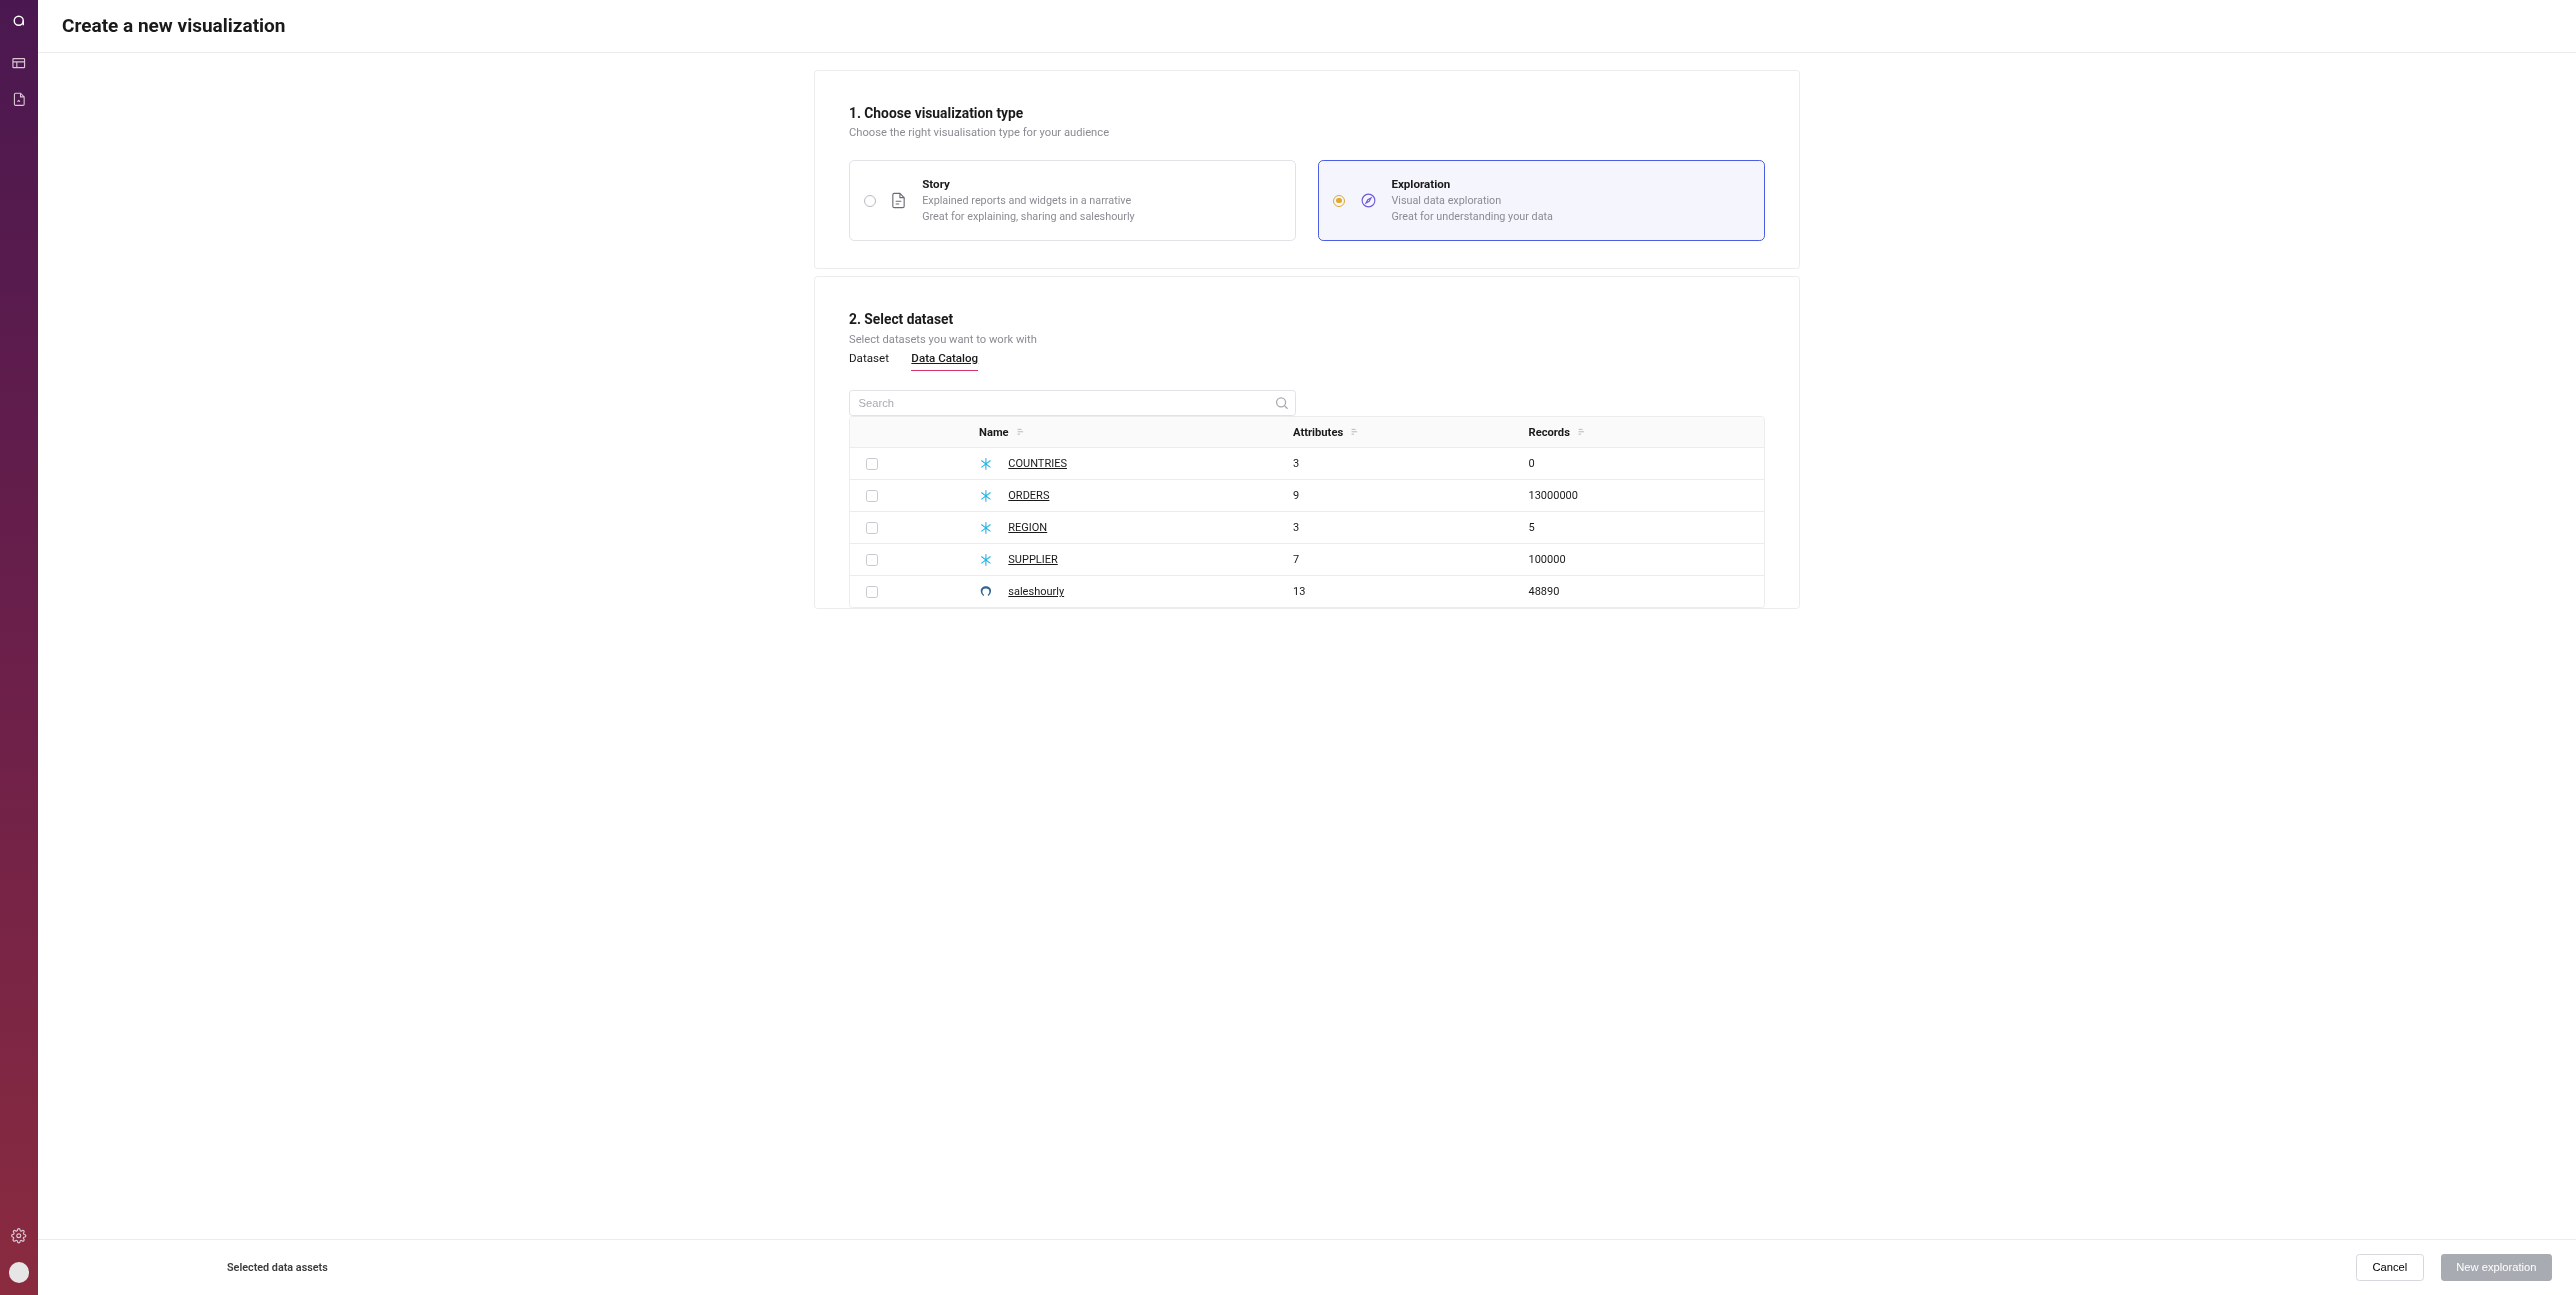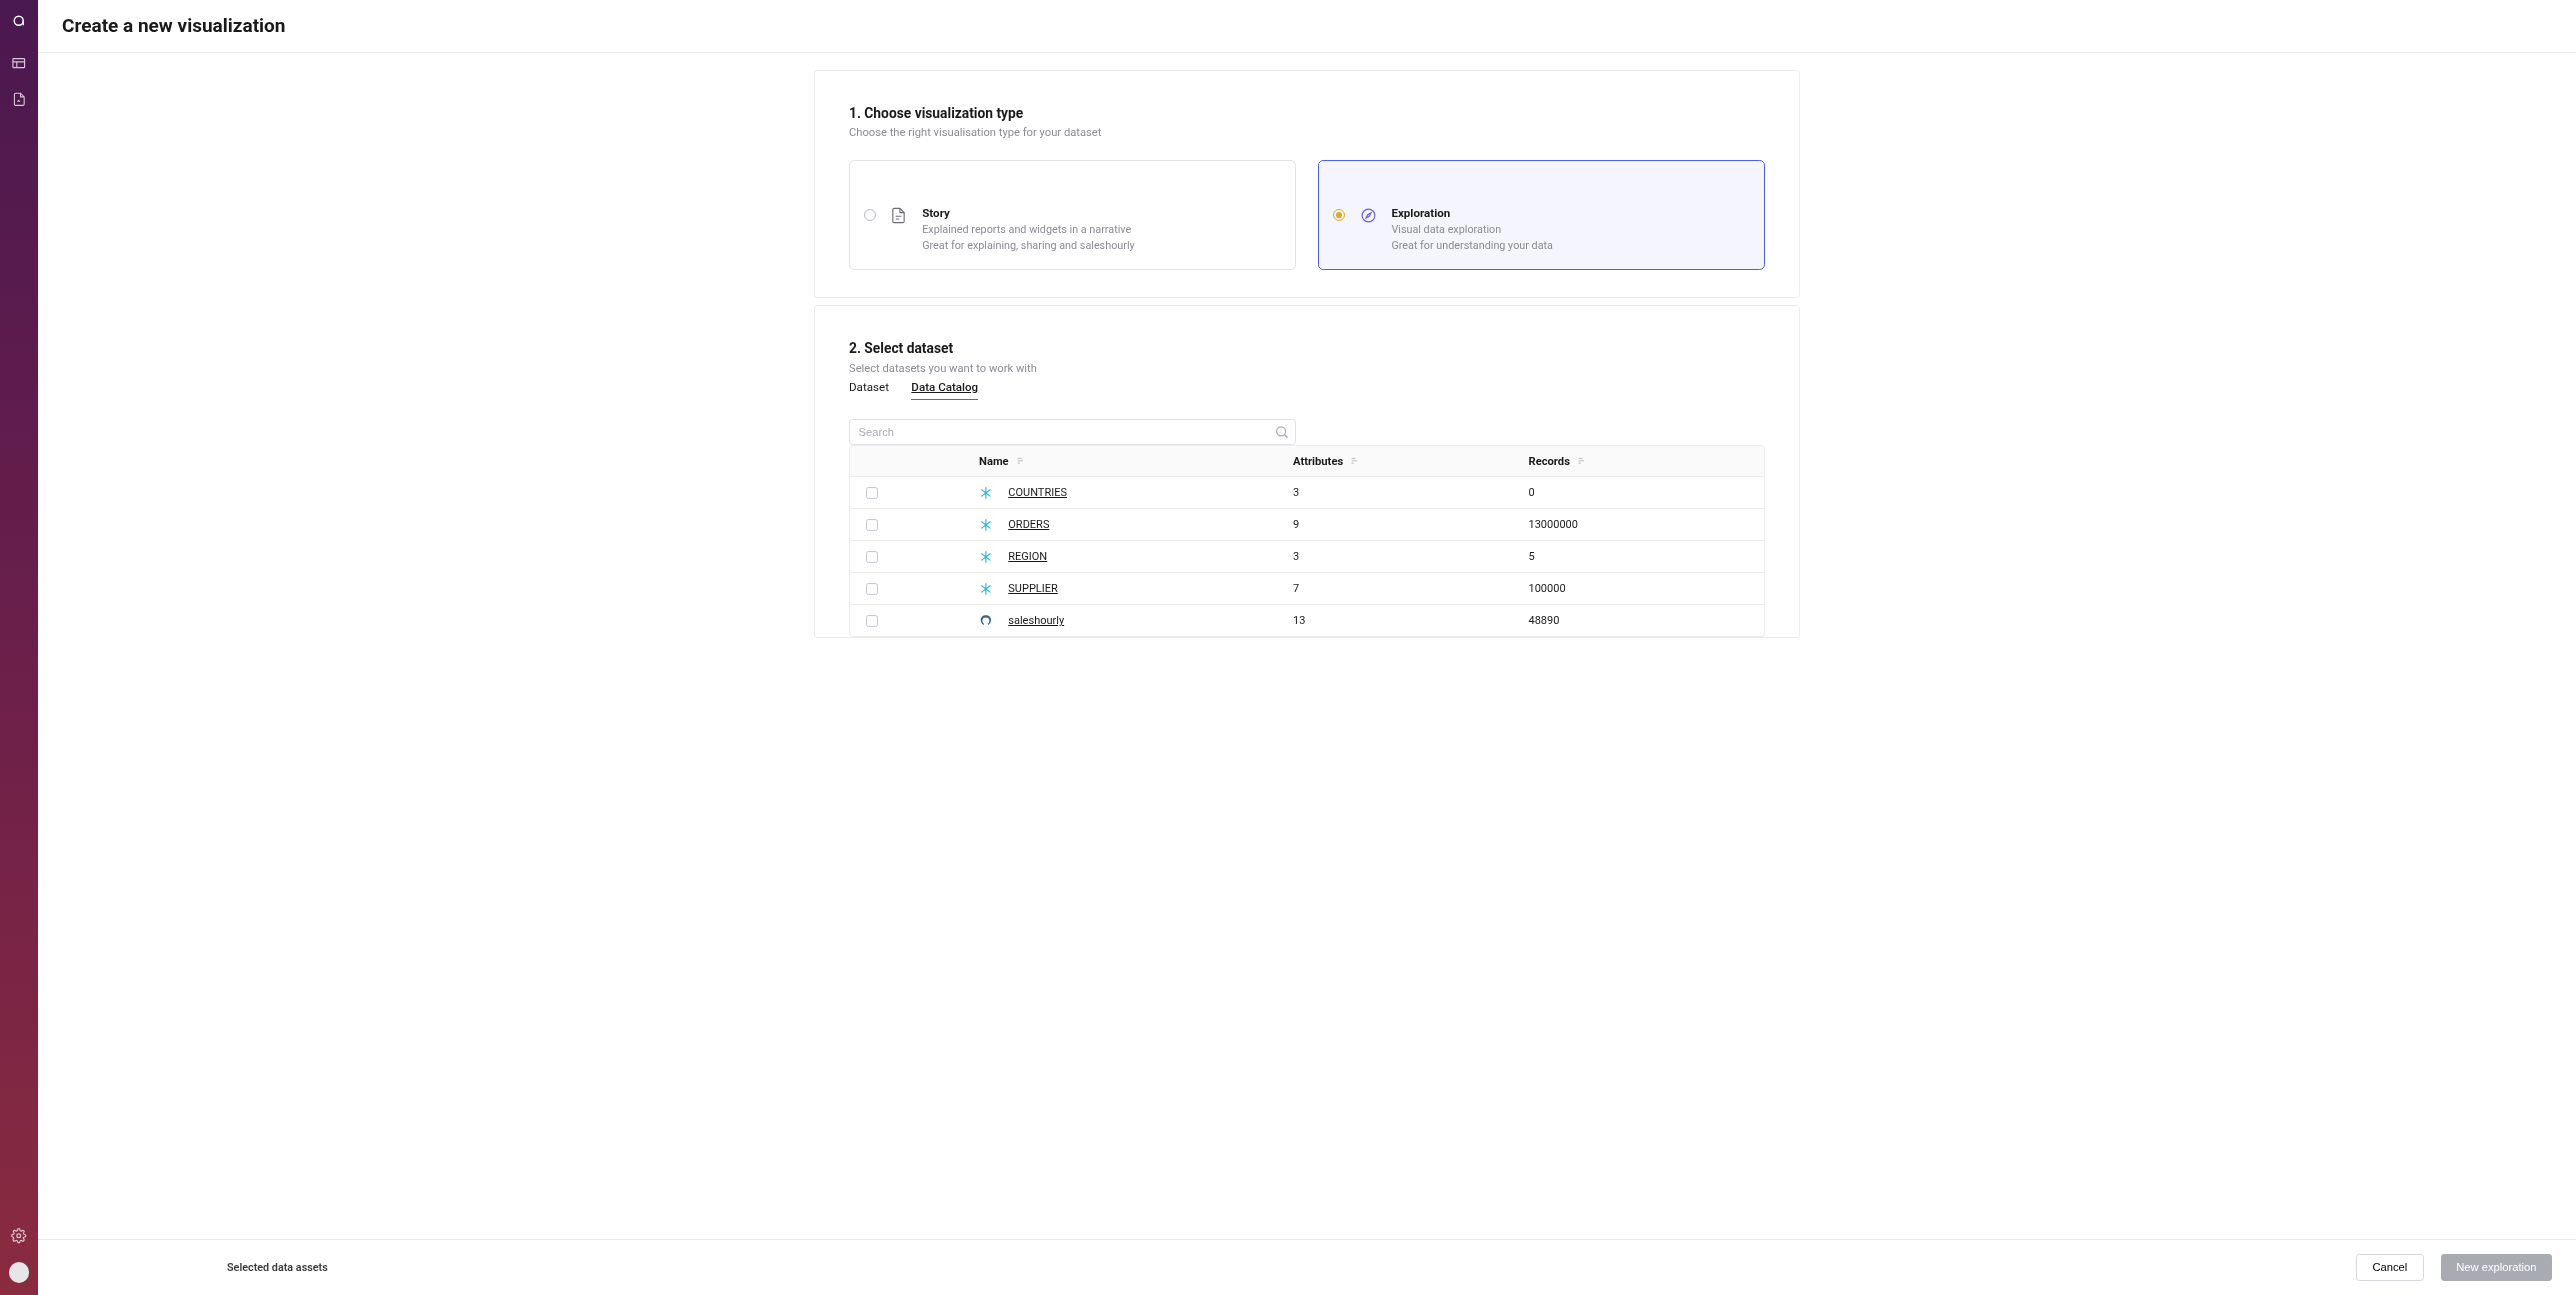--- a/index.html
+++ b/index.html
@@ -129,21 +129,21 @@
     background: #e0a92c;
     border-radius: 50%;
   }
   .viz-option .opt-icon {
     width: 22.4px; height: 22.4px;
     flex-shrink: 0;
     display: flex; align-items: center; justify-content: center;
     color: #6b6b76;
   }
   .viz-option.selected .opt-icon { color: #6a5be0; }
-  .viz-option .opt-text { flex: 1; margin-top: 29px; }
+  .viz-option .opt-text { flex: 1; }
   .viz-option .opt-title {
     font-size: 11.6px;
     font-weight: 700;
     margin-bottom: 2.6px;
   }
   .viz-option .opt-line {
     font-size: 10.8px;
     color: #8b8b94;
     line-height: 1.45;
   }
@@ -305,21 +305,21 @@
 
   <div class="main">
     <div class="page-header">
       <h1>Create a new visualization</h1>
     </div>
 
     <div class="content">
 
       <div class="card">
         <div class="section-title">1. Choose visualization type</div>
-        <div class="section-sub">Choose the right visualisation type for your dataset</div>
+        <div class="section-sub">Choose the right visualisation type for your audience</div>
         <div class="viz-options">
           <div class="viz-option">
             <div class="radio"></div>
             <div class="opt-icon">
               <svg viewBox="0 0 24 24" width="17" height="17" fill="none" stroke="currentColor" stroke-width="1.6">
                   <path d="M14 2H6a2 2 0 0 0-2 2v16a2 2 0 0 0 2 2h12a2 2 0 0 0 2-2V8z"></path>
                   <path d="M14 2v6h6"></path>
                   <path d="M8 13h8M8 17h5"></path>
                 </svg>
             </div>

